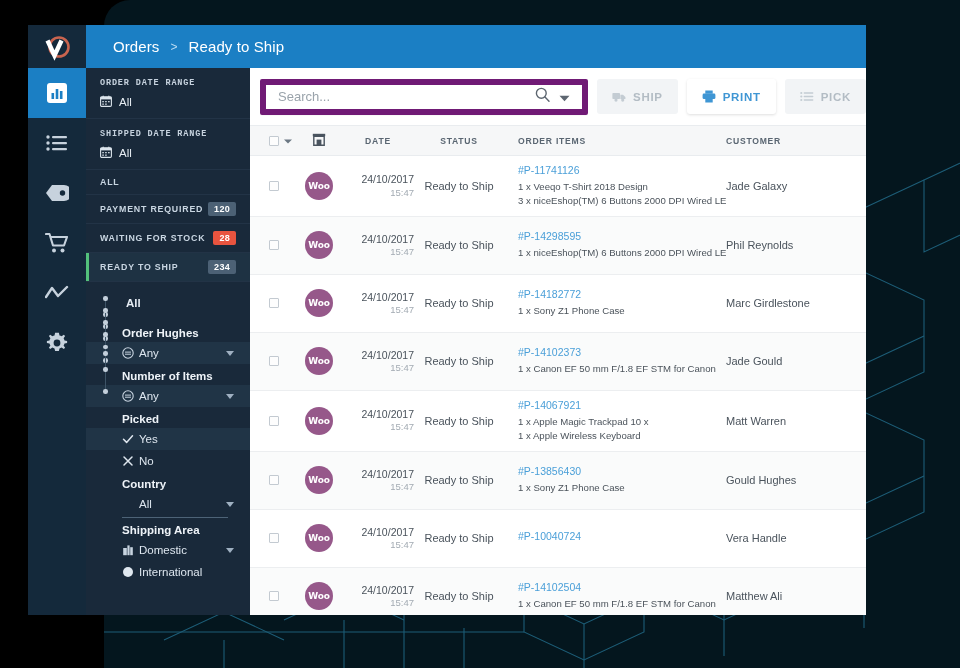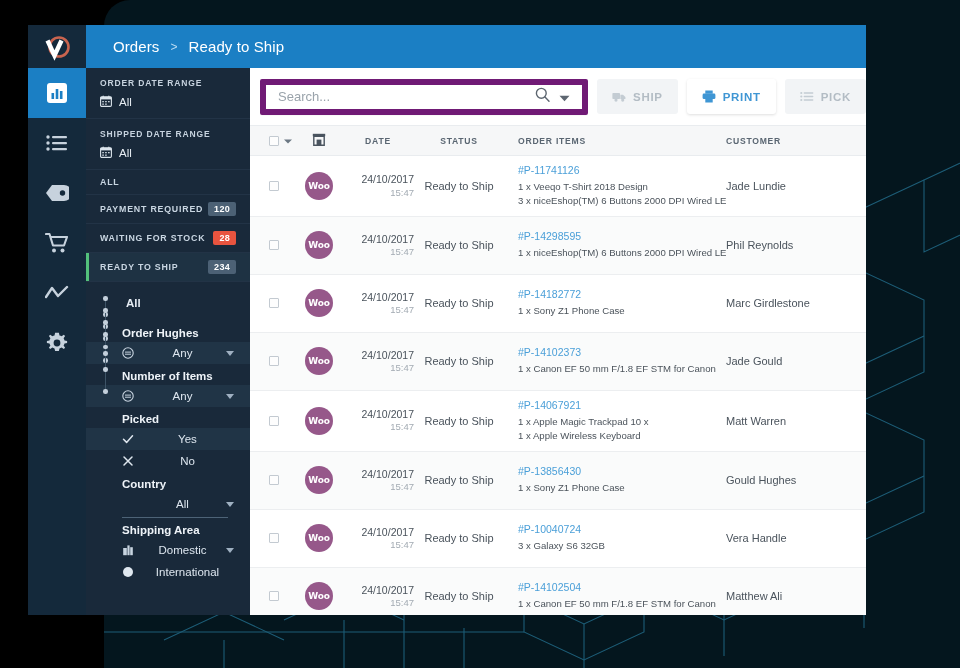--- a/index.html
+++ b/index.html
@@ -80,20 +80,21 @@
     overflow: hidden;
     z-index: 3;
   }
   .f-block { border-bottom: 1px solid #223346; padding: 10px 14px 9px 14px; }
   .f-label {
     color: #c6d2de;
     font-size: 8.5px;
     font-weight: bold;
     letter-spacing: .85px;
     text-transform: uppercase;
+    font-family: Liberation Mono, monospace;
   }
   .f-val {
     display: flex; align-items: center; gap: 7px;
     margin-top: 7px;
     color: #e8eef4; font-size: 11.5px;
   }
   .f-row {
     display: flex; align-items: center; justify-content: space-between;
     padding: 7px 14px;
     border-bottom: 1px solid #223346;
@@ -126,21 +127,21 @@
   }
   .sf-group { position: relative; }
   .sf-title {
     color: #eef3f8; font-size: 11.5px; font-weight: bold;
     padding: 6px 0 3px 36px;
   }
   .sf-opt {
     display: flex; align-items: center;
     padding: 5px 14px 5px 36px;
     color: #dde6ef; font-size: 11.5px;
-    cursor: pointer; position: relative; text-align: center;
+    cursor: pointer; position: relative;
   }
   .sf-opt.hl { background: #203446; }
   .sf-opt .oi { width: 17px; display: inline-flex; align-items: center; color: #c8d4e0; }
   .sf-opt .otxt { flex: 1; }
   .caret {
     width: 0; height: 0; margin-right: 2px;
     border-left: 4px solid transparent;
     border-right: 4px solid transparent;
     border-top: 5px solid #9fb0c1;
   }
@@ -652,21 +653,21 @@
           <div class="c-date dt">
             <div class="d1">24/10/2017</div>
             <div class="d2">15:47</div>
           </div>
           <div class="c-stat st">Ready to Ship</div>
           <div class="c-items oi-wrap">
             <div class="oi-id">#P-11741126</div>
             <div class="oi-line">1 x Veeqo T-Shirt 2018 Design</div>
             <div class="oi-line">3 x niceEshop(TM) 6 Buttons 2000 DPI Wired LED Optical Gami</div>
           </div>
-          <div class="c-cust cust">Jade Lundie</div>
+          <div class="c-cust cust">Jade Galaxy</div>
         </div>
         <div class="row alt">
           <div class="c-chk">
             <span class="chkbox"></span>
           </div>
           <div class="c-src">
             <div class="avatar">
               <span class="woo">Woo</span>
             </div>
           </div>
@@ -771,21 +772,20 @@
               <span class="woo">Woo</span>
             </div>
           </div>
           <div class="c-date dt">
             <div class="d1">24/10/2017</div>
             <div class="d2">15:47</div>
           </div>
           <div class="c-stat st">Ready to Ship</div>
           <div class="c-items oi-wrap">
             <div class="oi-id">#P-10040724</div>
-            <div class="oi-line">3 x Galaxy S6 32GB</div>
           </div>
           <div class="c-cust cust">Vera Handle</div>
         </div>
         <div class="row alt">
           <div class="c-chk">
             <span class="chkbox"></span>
           </div>
           <div class="c-src">
             <div class="avatar">
               <span class="woo">Woo</span>

